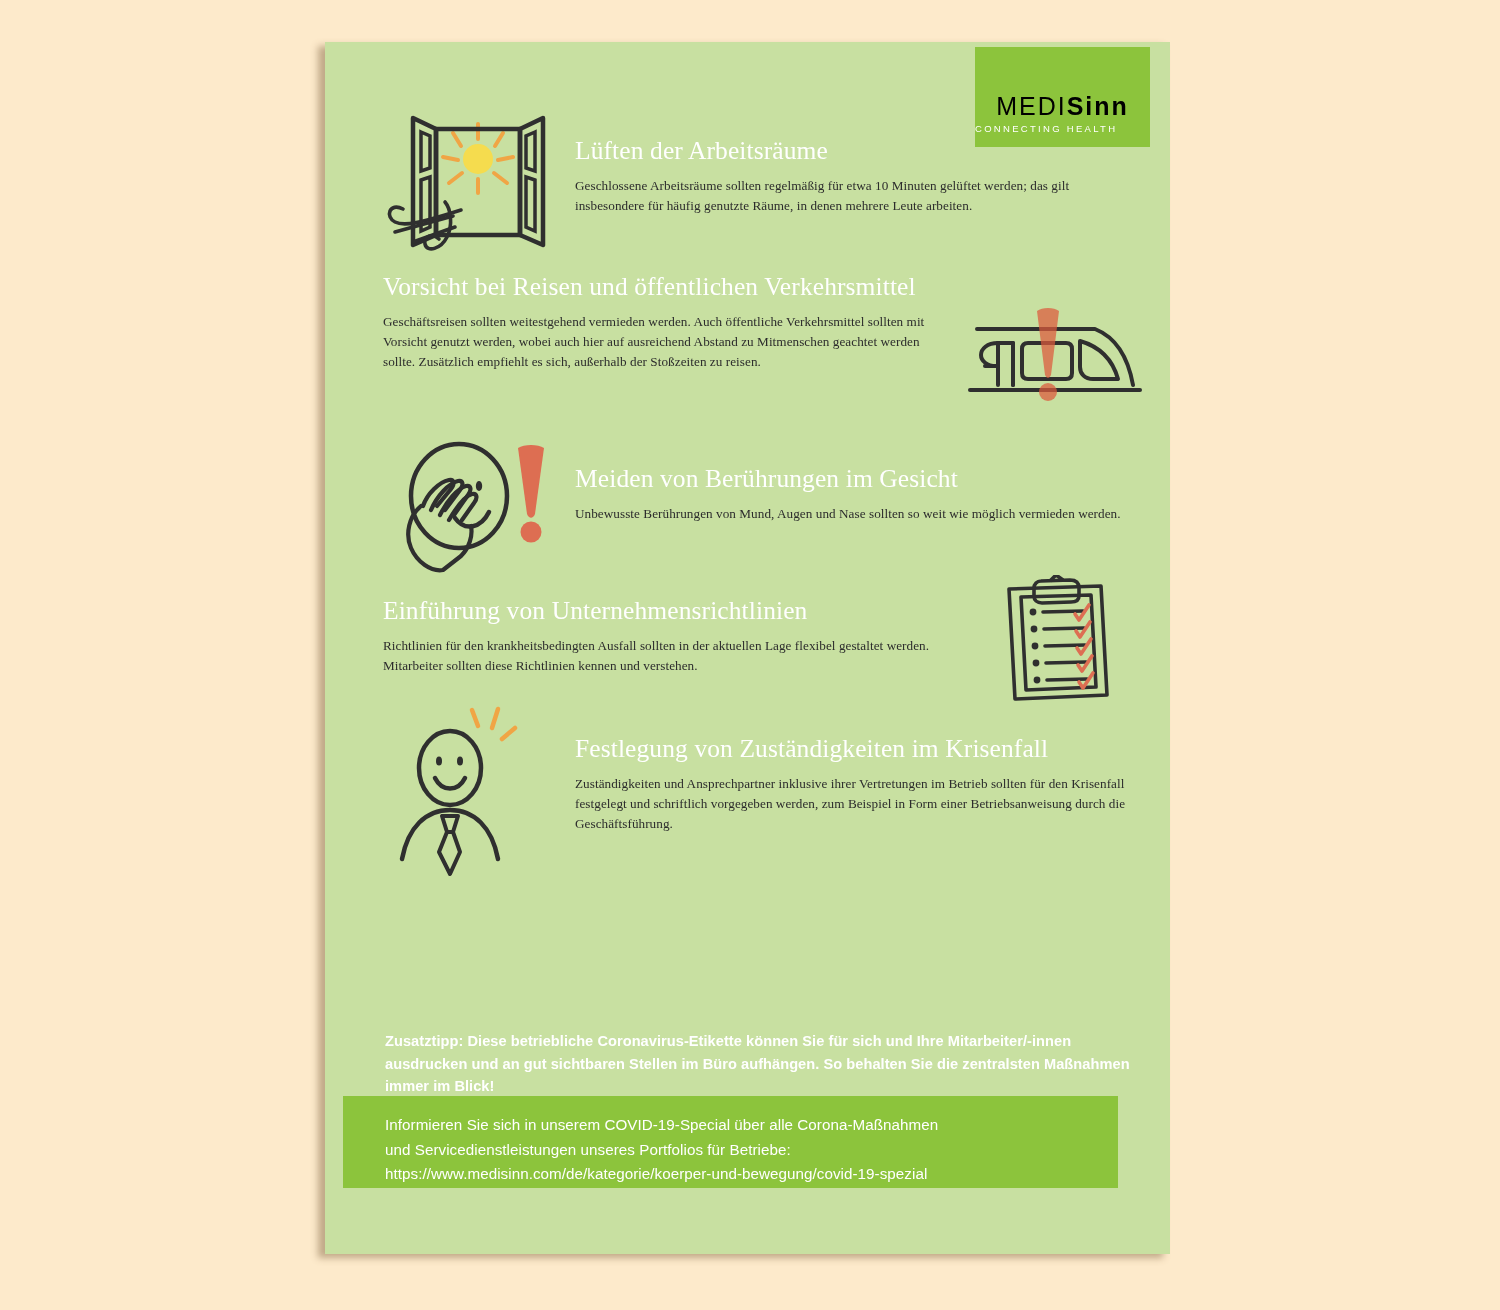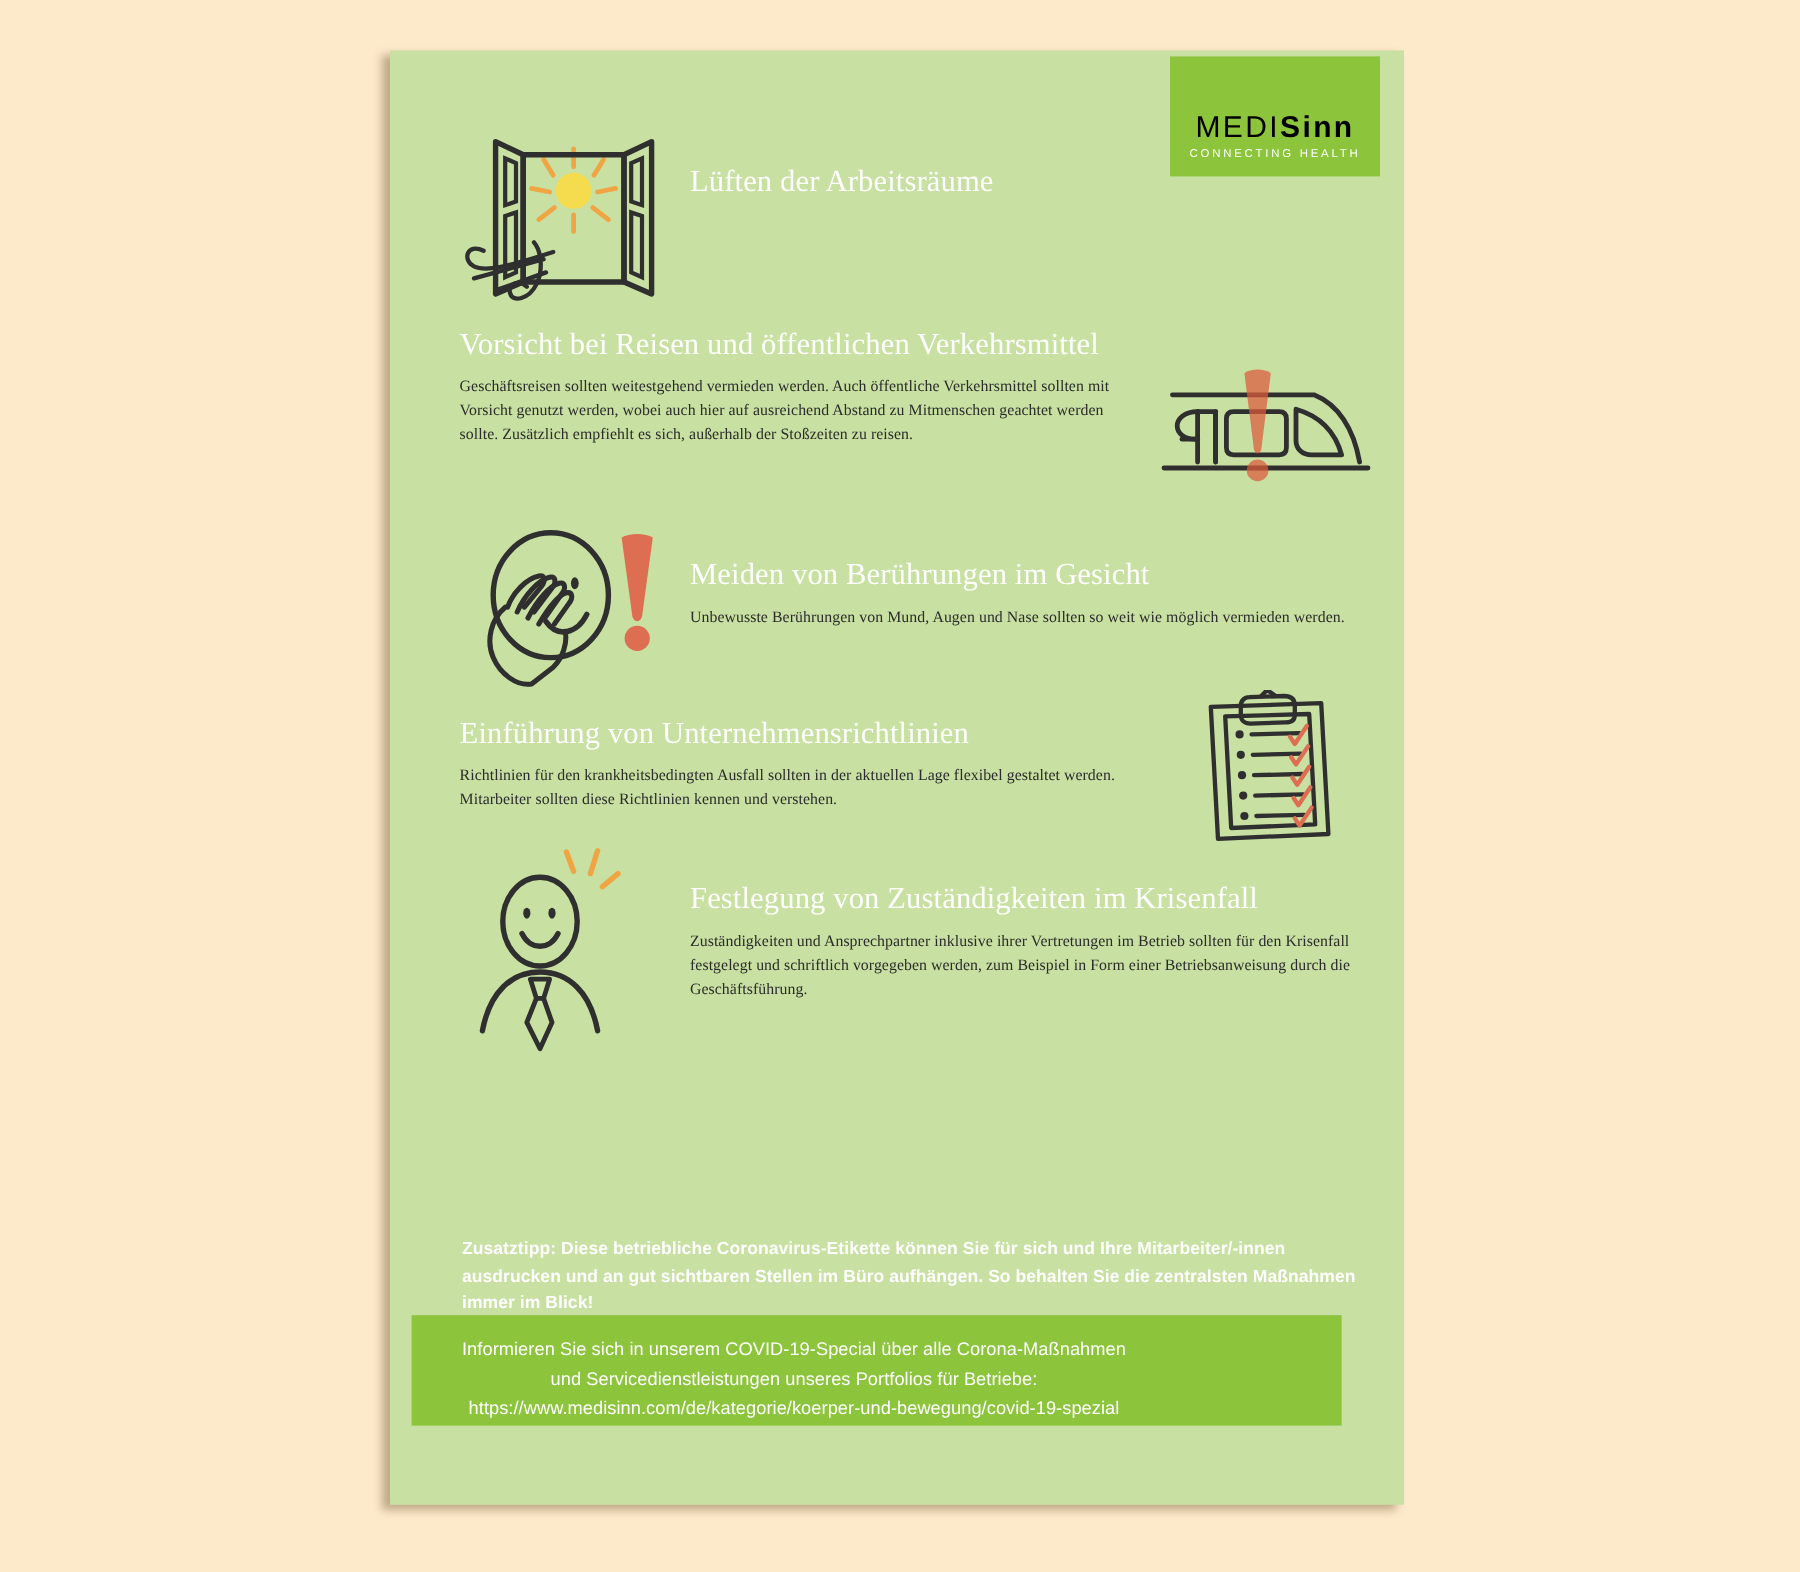--- a/index.html
+++ b/index.html
@@ -45,21 +45,21 @@
     font-weight: 400;
     line-height: 1;
     white-space: nowrap;
   }
   #logo-wordmark .bold-part { font-weight: 600; }
   #logo-tagline {
     position: absolute;
     left: 0;
     right: 0;
     top: 77px;
-    text-align: center;
+    text-align: left;
     color: #ffffff;
     font-size: 9.5px;
     letter-spacing: 2.3px;
     line-height: 1;
     white-space: nowrap;
   }
 
   
   .section { position: absolute; font-family: Liberation Serif, serif; }
   .sec-title {
@@ -95,21 +95,20 @@
   }
 
   
   #footer-banner {
     position: absolute;
     left: 18px;
     top: 1054px;
     width: 775px;
     height: 92px;
     background: #8cc43c;
-    text-align: center;
   }
   #footer-text {
     position: absolute;
     left: 42px;
     top: 17px;
     color: #ffffff;
     font-size: 15.2px;
     line-height: 1.62;
     letter-spacing: 0.05px;
   }
@@ -155,20 +154,21 @@
       <g fill="none" stroke="#2f2f2f" stroke-width="3.6" stroke-linecap="round">
         <path d="M20 104 C6 97 2 112 12 117 C22 122 42 116 62 110 L78 105"></path>
         <path d="M12 127 L70 111"></path>
         <path d="M30 137 L72 122"></path>
         <path d="M62 97 C68 104 70 120 64 132 C58 144 44 148 42 139 C40 131 50 128 56 134"></path>
       </g>
     </svg>
   </div>
   <div class="section" style="left:250px; top:92px; width:565px;">
     <h2 class="sec-title">Lüften der Arbeitsräume</h2>
+    <p class="sec-body">Geschlossene Arbeitsräume sollten regelmäßig für etwa 10 Minuten gelüftet werden; das gilt insbesondere für häufig genutzte Räume, in denen mehrere Leute arbeiten.</p>
   </div>
 
   <div class="section" style="left:58px; top:228px; width:565px;">
     <h2 class="sec-title">Vorsicht bei Reisen und öffentlichen Verkehrsmittel</h2>
     <p class="sec-body">Geschäftsreisen sollten weitestgehend vermieden werden. Auch öffentliche Verkehrsmittel sollten mit Vorsicht genutzt werden, wobei auch hier auf ausreichend Abstand zu Mitmenschen geachtet werden sollte. Zusätzlich empfiehlt es sich, außerhalb der Stoßzeiten zu reisen.</p>
   </div>
   <div class="icon-box" style="left:640px; top:255px; width:180px; height:115px;">
     <svg viewBox="0 0 180 115" width="180" height="115">
       <g fill="none" stroke="#2f2f2f" stroke-width="4" stroke-linecap="round" stroke-linejoin="round">
 

